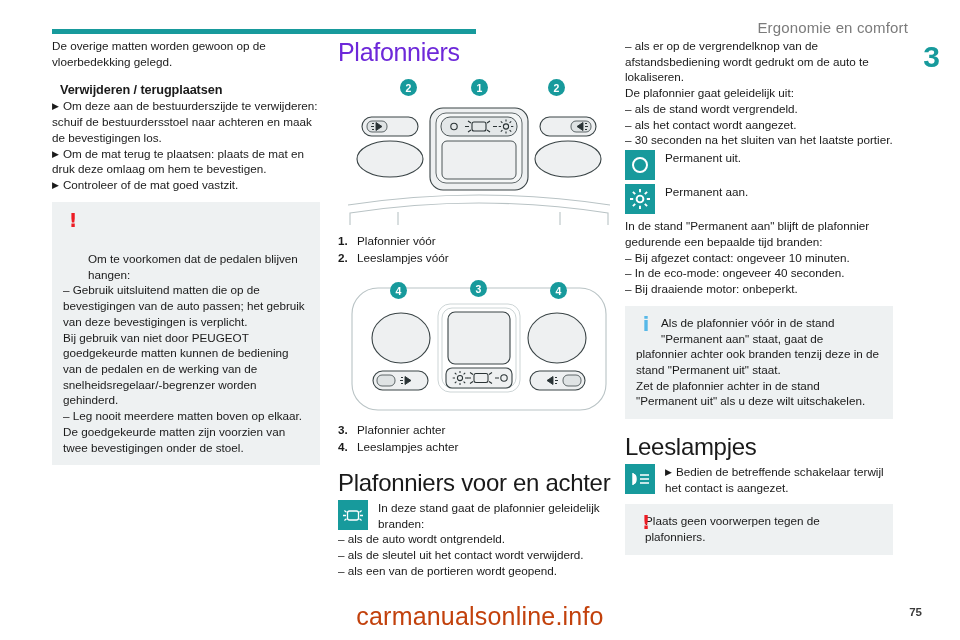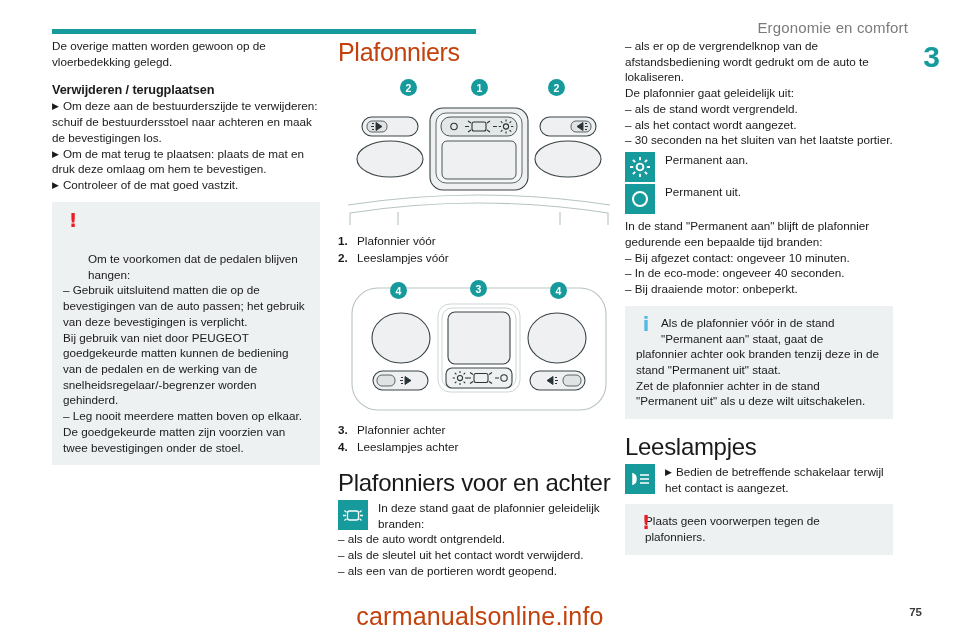--- a/index.html
+++ b/index.html
@@ -34,27 +34,28 @@
   .col-3 { left: 625px; width: 268px; }
 
   p, li { font-size: 11.7px; line-height: 1.345; }
   .body-text { margin-bottom: 0; }
   .gap-sm { height: 9px; }
   .gap-md { height: 14px; }
 
   h2.sub {
     font-size: 12.7px; font-weight: bold; margin-bottom: 1px;
     letter-spacing: -.1px;
+    margin-left: 8px;
   }
   h2.section {
     font-size: 24px; font-weight: normal; margin-bottom: 3px;
     letter-spacing: -.3px;
   }
   h1.title {
-    font-size: 25px; font-weight: normal; color: #c2410c;
+    font-size: 25px; font-weight: normal; color: #6d28d9;
     letter-spacing: -.3px; margin-bottom: 14px;
   }
 
   .arrow-item { text-indent: -0px; padding-left: 0; }
   .arrow { font-size: 9px; vertical-align: 1px; margin-right: 4px; }
 
   
   .notebox {
     background: #eef1f2; padding: 9px 11px 10px 11px;
     position: relative;
@@ -274,46 +275,46 @@
     <p>–  als de sleutel uit het contact wordt verwijderd.</p>
     <p>–  als een van de portieren wordt geopend.</p>
   </div>
 
   <div class="col col-3">
     <p>–  als er op de vergrendelknop van de afstandsbediening wordt gedrukt om de auto te lokaliseren.</p>
     <p>De plafonnier gaat geleidelijk uit:</p>
     <p>–  als de stand wordt vergrendeld.</p>
     <p>–  als het contact wordt aangezet.</p>
     <p>–  30 seconden na het sluiten van het laatste portier.</p>
-
-    <div class="chip-row" style="margin-top:4px;">
-      <span class="chip">
-        <svg width="22" height="22" viewBox="0 0 22 22">
-          <g stroke="#ffffff" stroke-width="1.9" fill="none">
-            <circle cx="11" cy="11" r="3.4"></circle>
-            <path d="M11 4.2V1M11 17.8V21M4.2 11H1M17.8 11H21M6.2 6.2L3.9 3.9M15.8 15.8l2.3 2.3M15.8 6.2l2.3-2.3M6.2 15.8l-2.3 2.3"></path>
-          </g>
-        </svg>
-      </span>
-      <div class="chip-text">
-        <p>Permanent aan.</p>
-      </div>
-    </div>
 
     <div class="chip-row" style="margin-top:2px;">
       <span class="chip">
         <svg width="20" height="20" viewBox="0 0 20 20">
           <circle cx="10" cy="10" r="7" fill="none" stroke="#ffffff" stroke-width="2"></circle>
         </svg>
       </span>
       <div class="chip-text">
         <p>Permanent uit.</p>
       </div>
     </div>
 
+    <div class="chip-row" style="margin-top:4px;">
+      <span class="chip">
+        <svg width="22" height="22" viewBox="0 0 22 22">
+          <g stroke="#ffffff" stroke-width="1.9" fill="none">
+            <circle cx="11" cy="11" r="3.4"></circle>
+            <path d="M11 4.2V1M11 17.8V21M4.2 11H1M17.8 11H21M6.2 6.2L3.9 3.9M15.8 15.8l2.3 2.3M15.8 6.2l2.3-2.3M6.2 15.8l-2.3 2.3"></path>
+          </g>
+        </svg>
+      </span>
+      <div class="chip-text">
+        <p>Permanent aan.</p>
+      </div>
+    </div>
+
     <p style="margin-top:4px;">In de stand "Permanent aan" blijft de plafonnier gedurende een bepaalde tijd branden:</p>
     <p>–  Bij afgezet contact: ongeveer 10 minuten.</p>
     <p>–  In de eco-mode: ongeveer 40 seconden.</p>
     <p>–  Bij draaiende motor: onbeperkt.</p>
 
     <div class="gap-sm"></div>
     <div class="notebox">
       <span class="note-icon"><span class="info-i">i</span></span>
       <p style="margin-left:25px;">Als de plafonnier vóór in de stand "Permanent aan" staat, gaat de</p>
       <p>plafonnier achter ook branden tenzij deze in de stand "Permanent uit" staat.</p>

